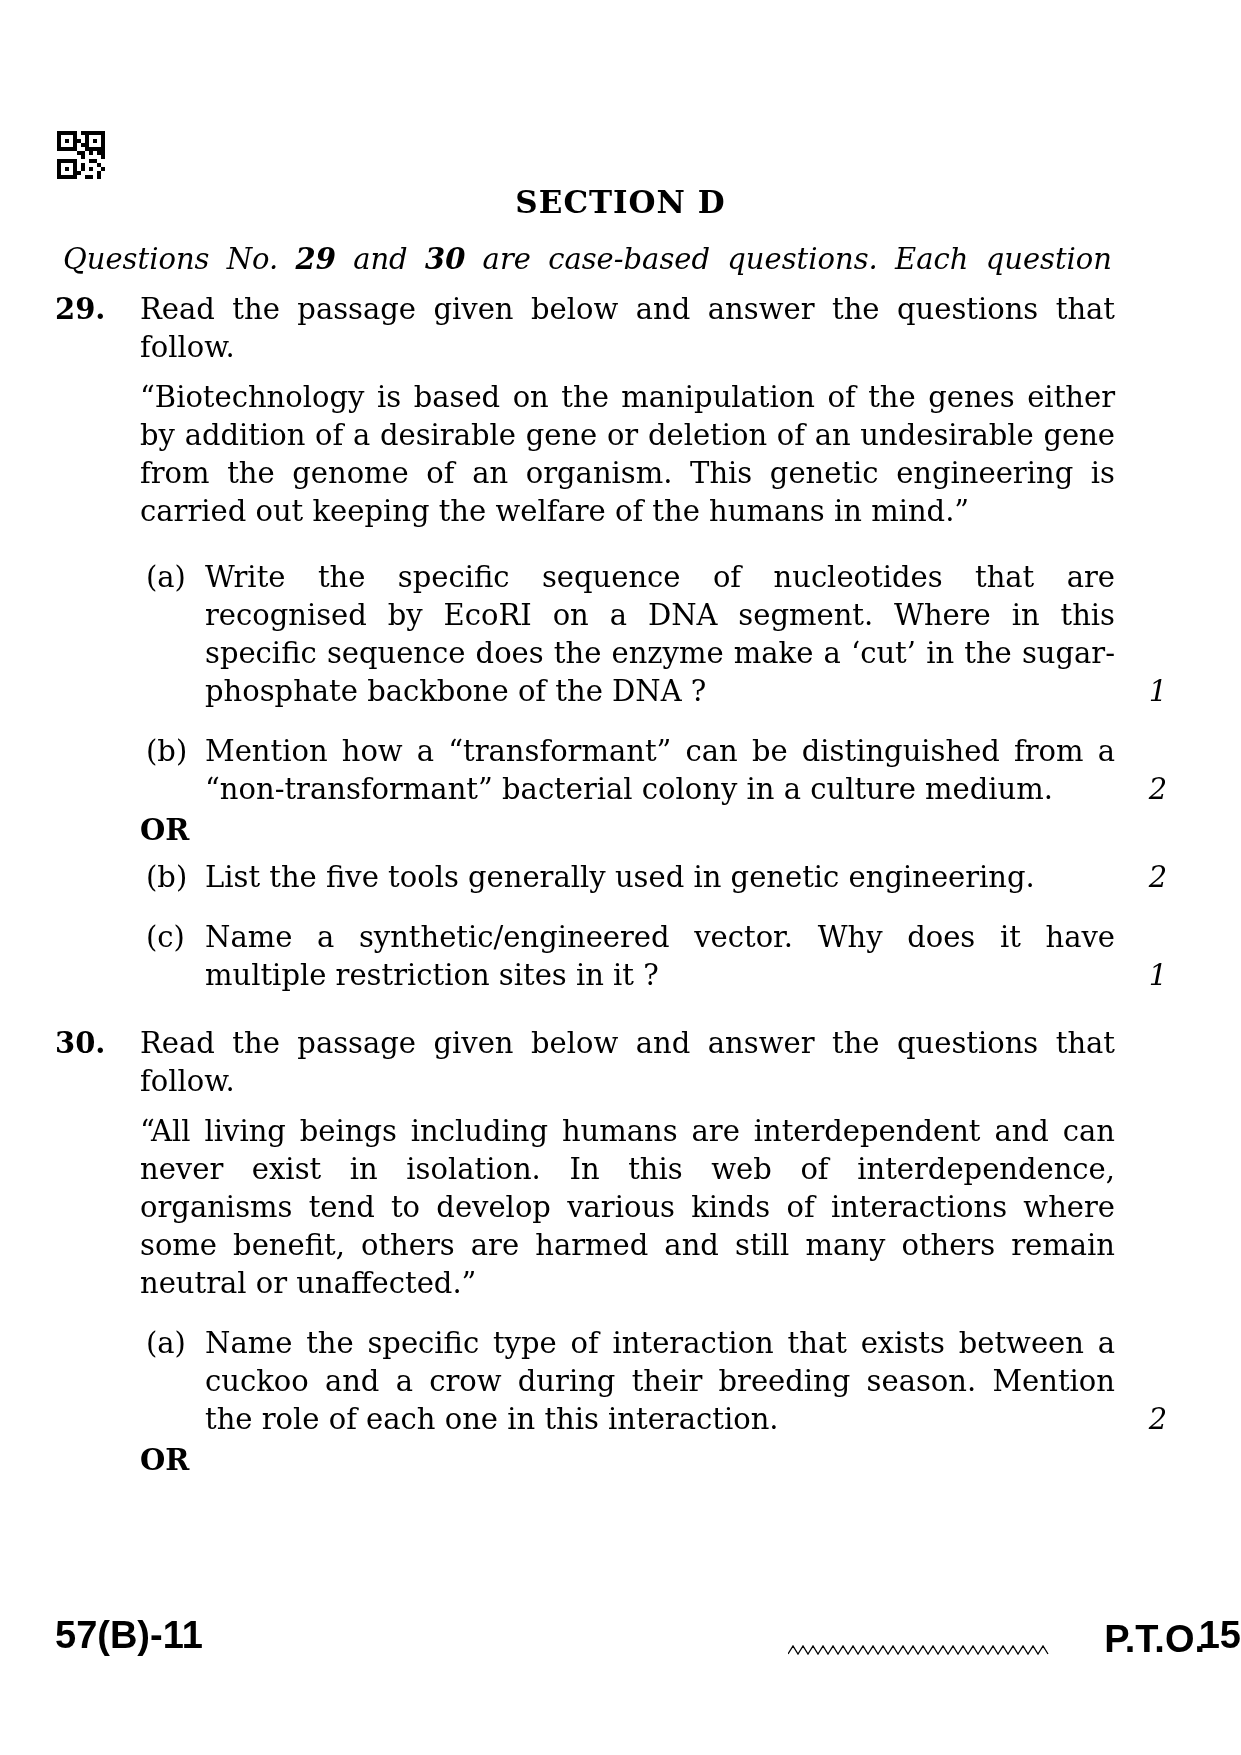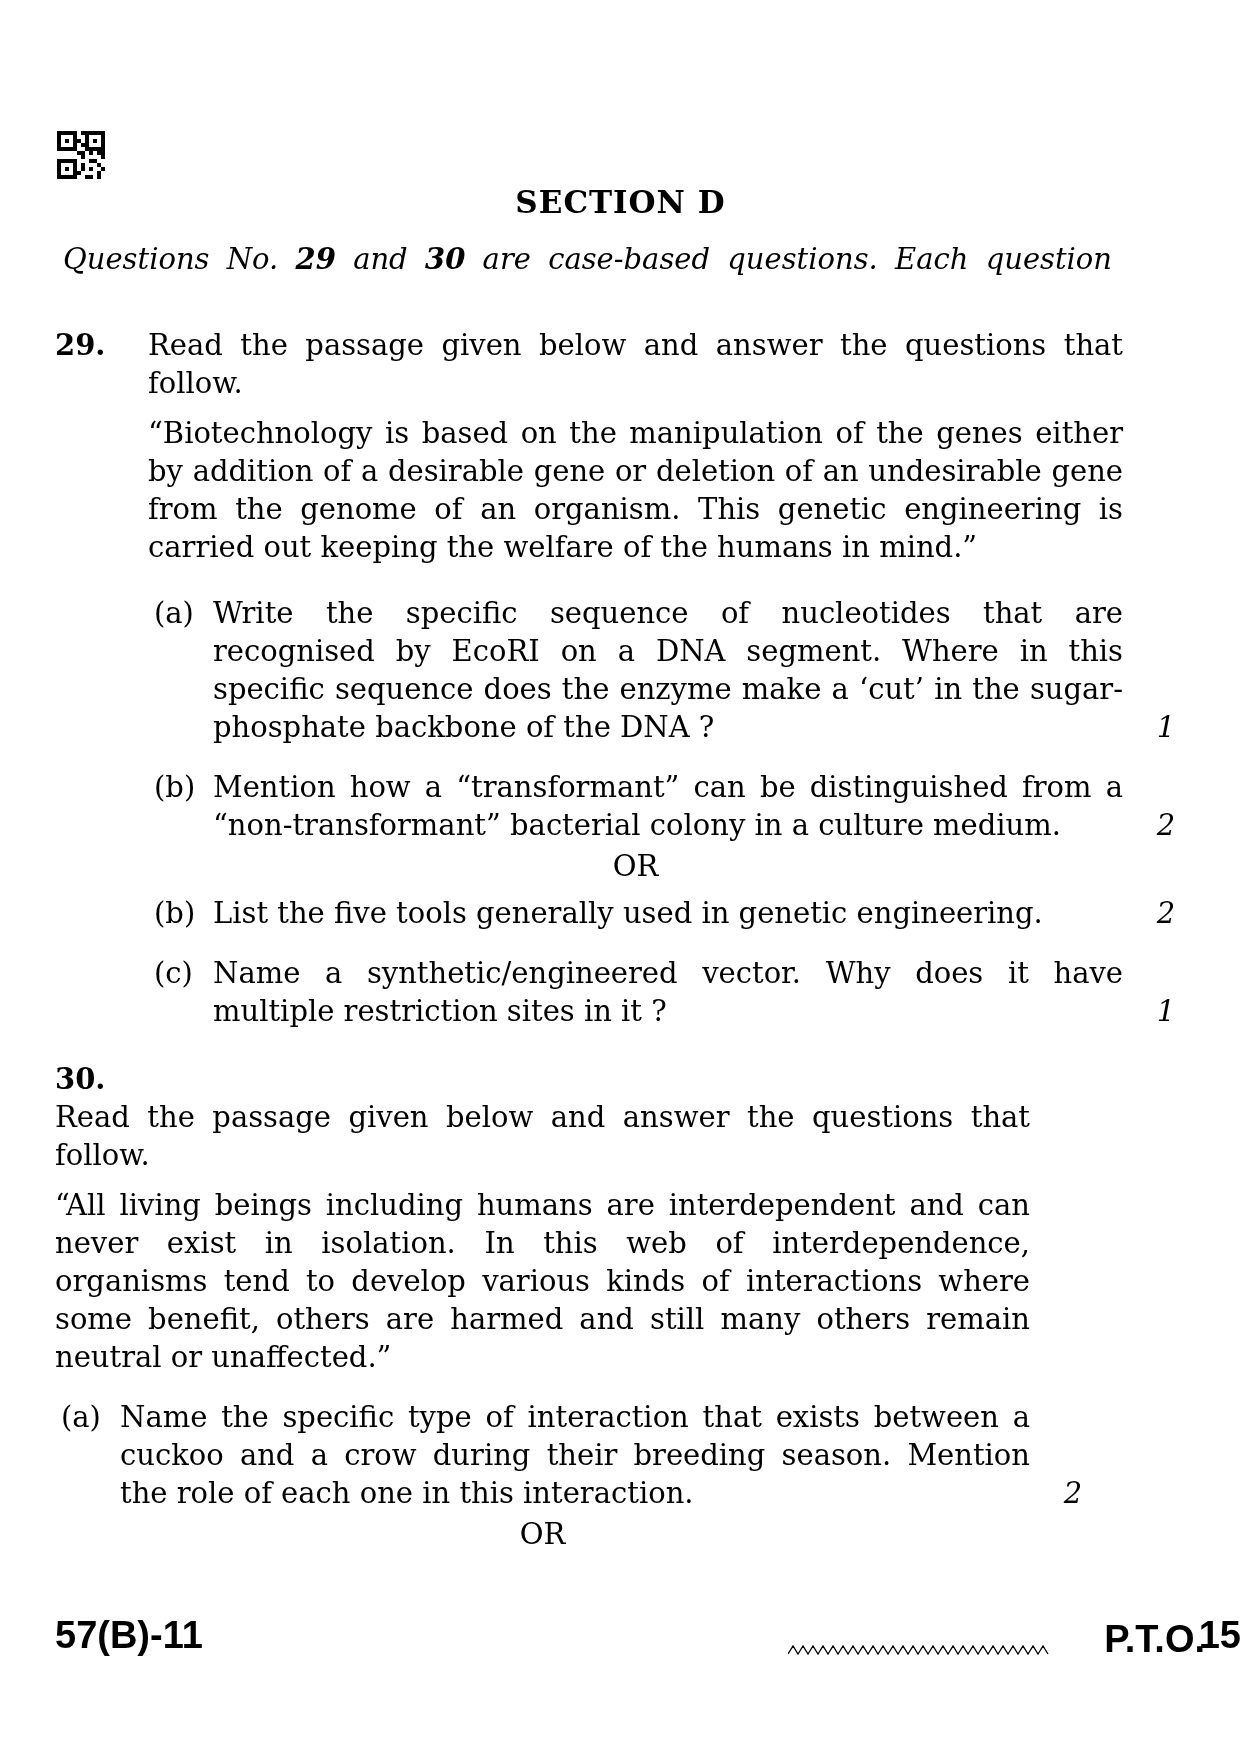--- a/index.html
+++ b/index.html
@@ -32,43 +32,42 @@
     letter-spacing: 1px;
   }
   .intro {
     margin: 18px 74px 0 8px;
     font-style: italic;
   }
   .intro-line { margin: 0; }
   .just-both { text-align: justify; text-align-last: justify; }
   .b { font-weight: bold; }
   .question { display: flex; }
-  .q29 { margin-top: 48px; gap: 8px; }
-  .q30 { margin-top: 30px; flex-direction: column; }
+  .q29 { margin-top: 12px; }
+  .q30 { margin-top: 30px; }
   .qnum { width: 85px; flex: none; font-weight: bold; }
   .qbody { width: 975px; flex: none; }
   .qintro { margin: 0; text-align: justify; }
   .passage { margin: 12px 0 0 0; text-align: justify; }
   .part { position: relative; display: flex; }
   .part-gap-lg { margin-top: 28px; }
   .part-gap-md { margin-top: 22px; }
   .part-gap-sm { margin-top: 8px; }
   .plabel { width: 65px; flex: none; padding-left: 6px; box-sizing: border-box; }
   .ptext { flex: 1; margin: 0; text-align: justify; }
   .pmarks {
     position: absolute;
     right: -73px;
     bottom: 0;
     width: 60px;
     text-align: center;
     font-style: italic;
   }
   .or {
-    text-align: center;
-    font-weight: normal;
+    font-weight: bold;
     line-height: 40px;
     margin: 2px 0 4px 0;
   }
   .footer {
     position: absolute;
     left: 0;
     right: 0;
     top: 1618px;
     height: 40px;
     font-family: "Liberation Sans", sans-serif;

